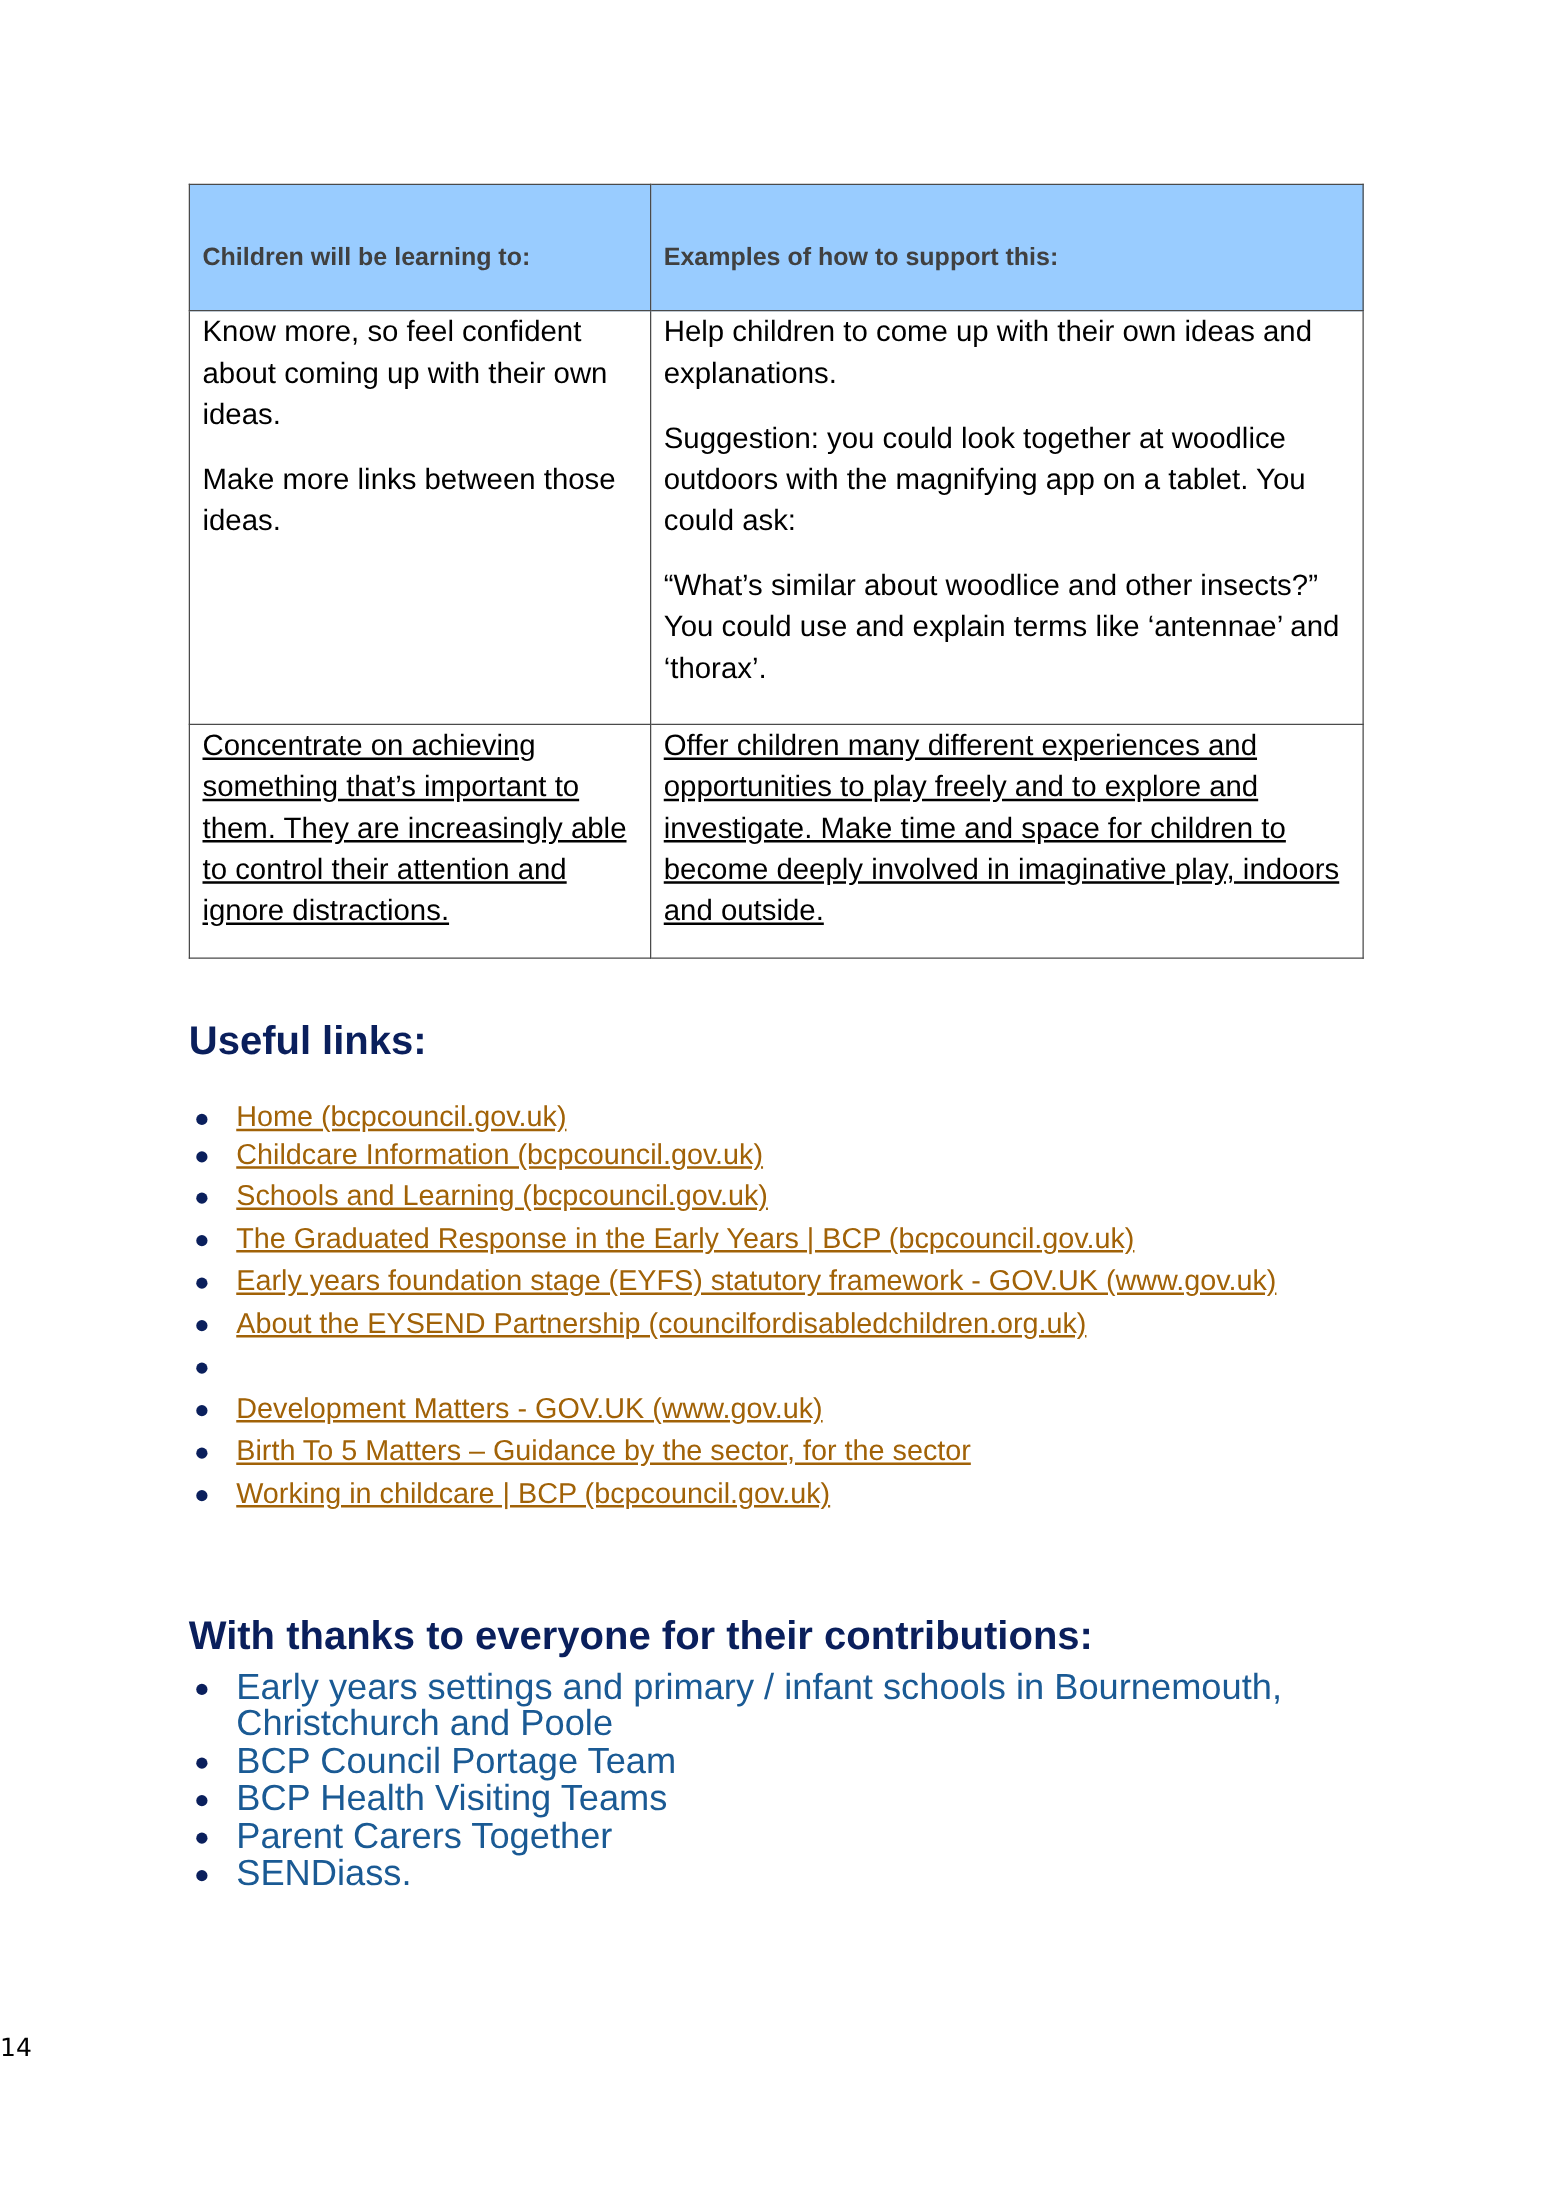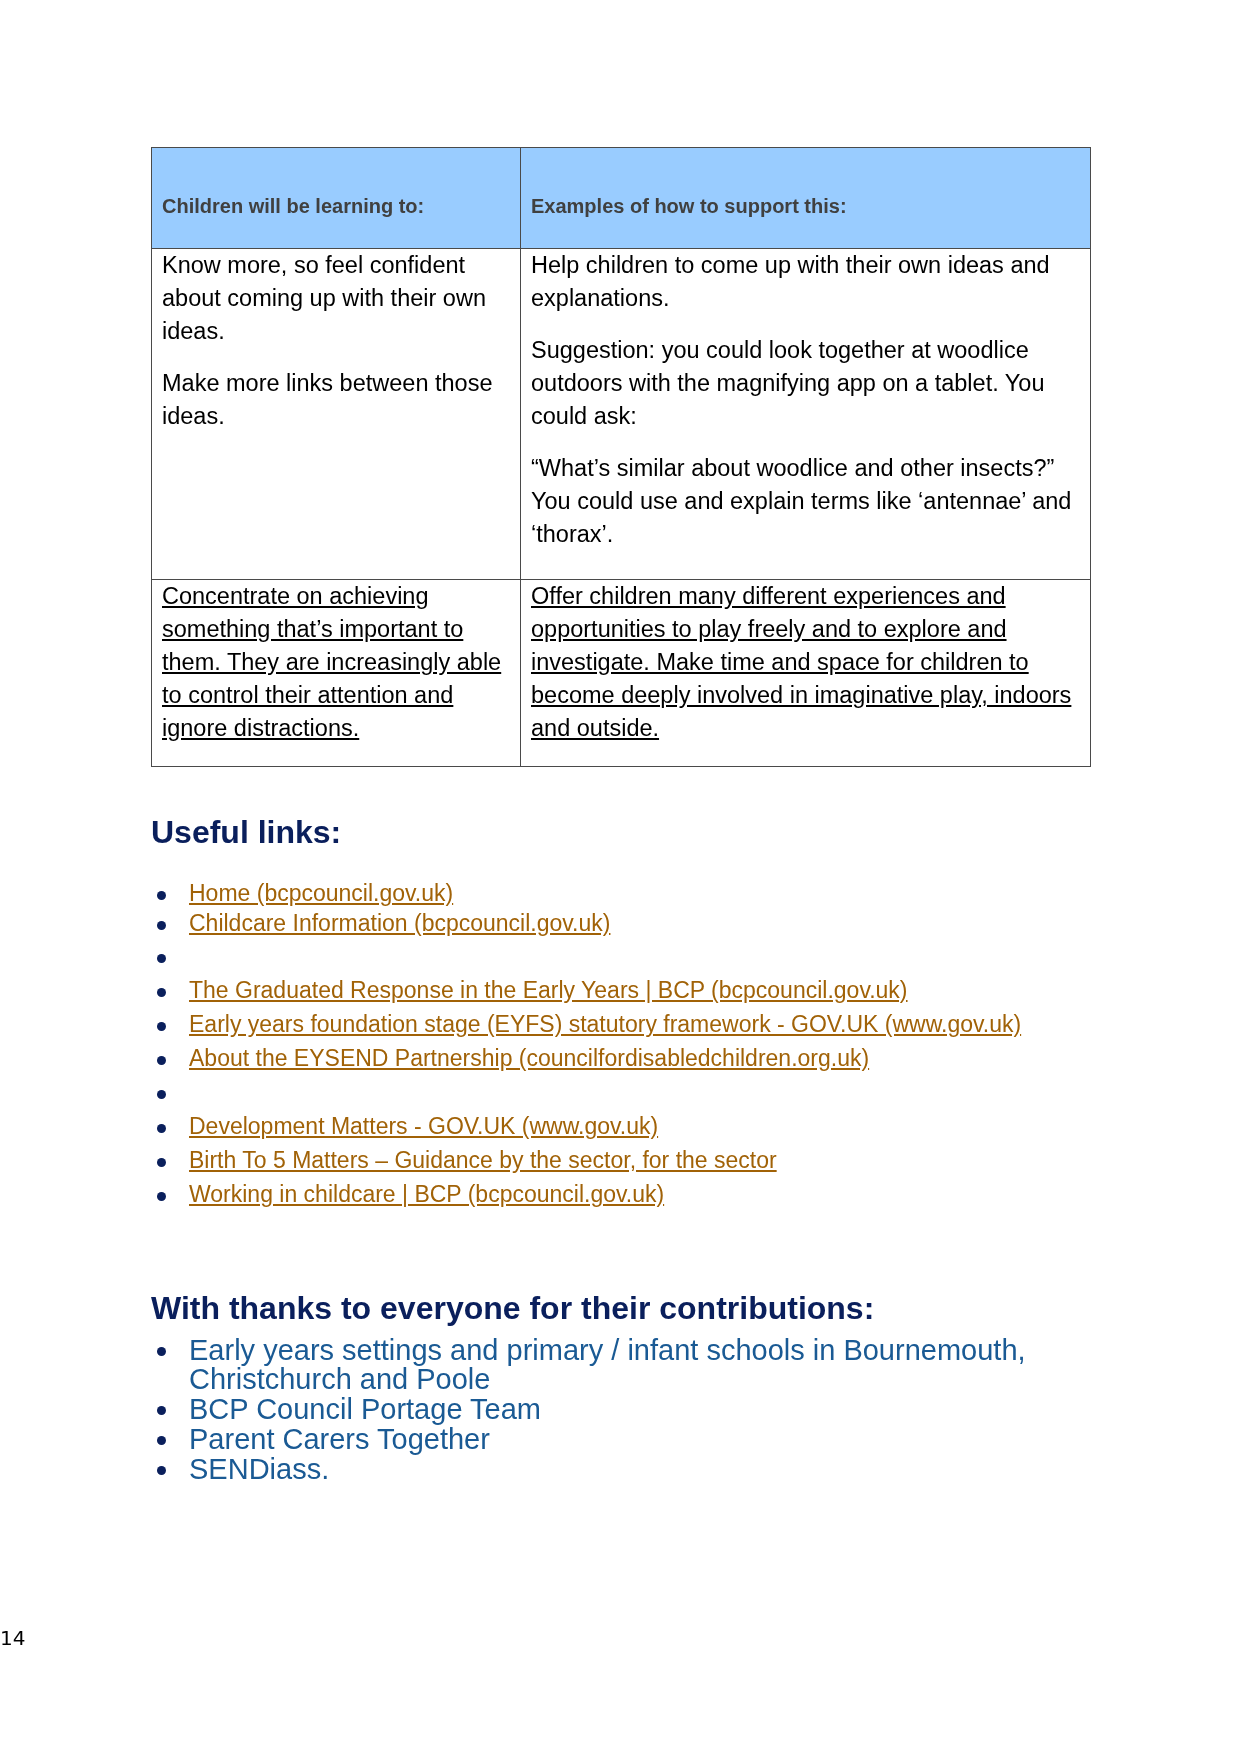--- a/index.html
+++ b/index.html
@@ -75,33 +75,34 @@
       </td>
     </tr>
   </tbody>
     </table>
 
   <h2 class="h2" id="useful-title">Useful links:</h2>
 
   <ul class="links">
     <li><span class="bullet"></span><a href="#">Home (bcpcouncil.gov.uk)</a></li>
     <li><span class="bullet"></span><a href="#">Childcare Information (bcpcouncil.gov.uk)</a></li>
-    <li><span class="bullet"></span></li>
+    <li><span class="bullet"></span><a href="#">Schools and Learning (bcpcouncil.gov.uk)</a></li>
     <li><span class="bullet"></span><a href="#">The Graduated Response in the Early Years | BCP (bcpcouncil.gov.uk)</a></li>
     <li><span class="bullet"></span><a href="#">Early years foundation stage (EYFS) statutory framework - GOV.UK (www.gov.uk)</a></li>
     <li><span class="bullet"></span><a href="#">About the EYSEND Partnership (councilfordisabledchildren.org.uk)</a></li>
     <li><span class="bullet"></span></li>
     <li><span class="bullet"></span><a href="#">Development Matters - GOV.UK (www.gov.uk)</a></li>
     <li><span class="bullet"></span><a href="#">Birth To 5 Matters – Guidance by the sector, for the sector</a></li>
     <li><span class="bullet"></span><a href="#">Working in childcare | BCP (bcpcouncil.gov.uk)</a></li>
   </ul>
 
   <h2 class="h2" id="thanks-title">With thanks to everyone for their contributions:</h2>
 
   <ul class="thanks">
     <li><span class="bullet"></span><span>Early years settings and primary / infant schools in Bournemouth, Christchurch and Poole</span></li>
     <li><span class="bullet"></span><span>BCP Council Portage Team</span></li>
+    <li><span class="bullet"></span><span>BCP Health Visiting Teams</span></li>
     <li><span class="bullet"></span><span>Parent Carers Together</span></li>
     <li><span class="bullet"></span><span>SENDiass.</span></li>
   </ul>
 
   <div class="page-number">14</div>
 </div>
 
 </body></html>

